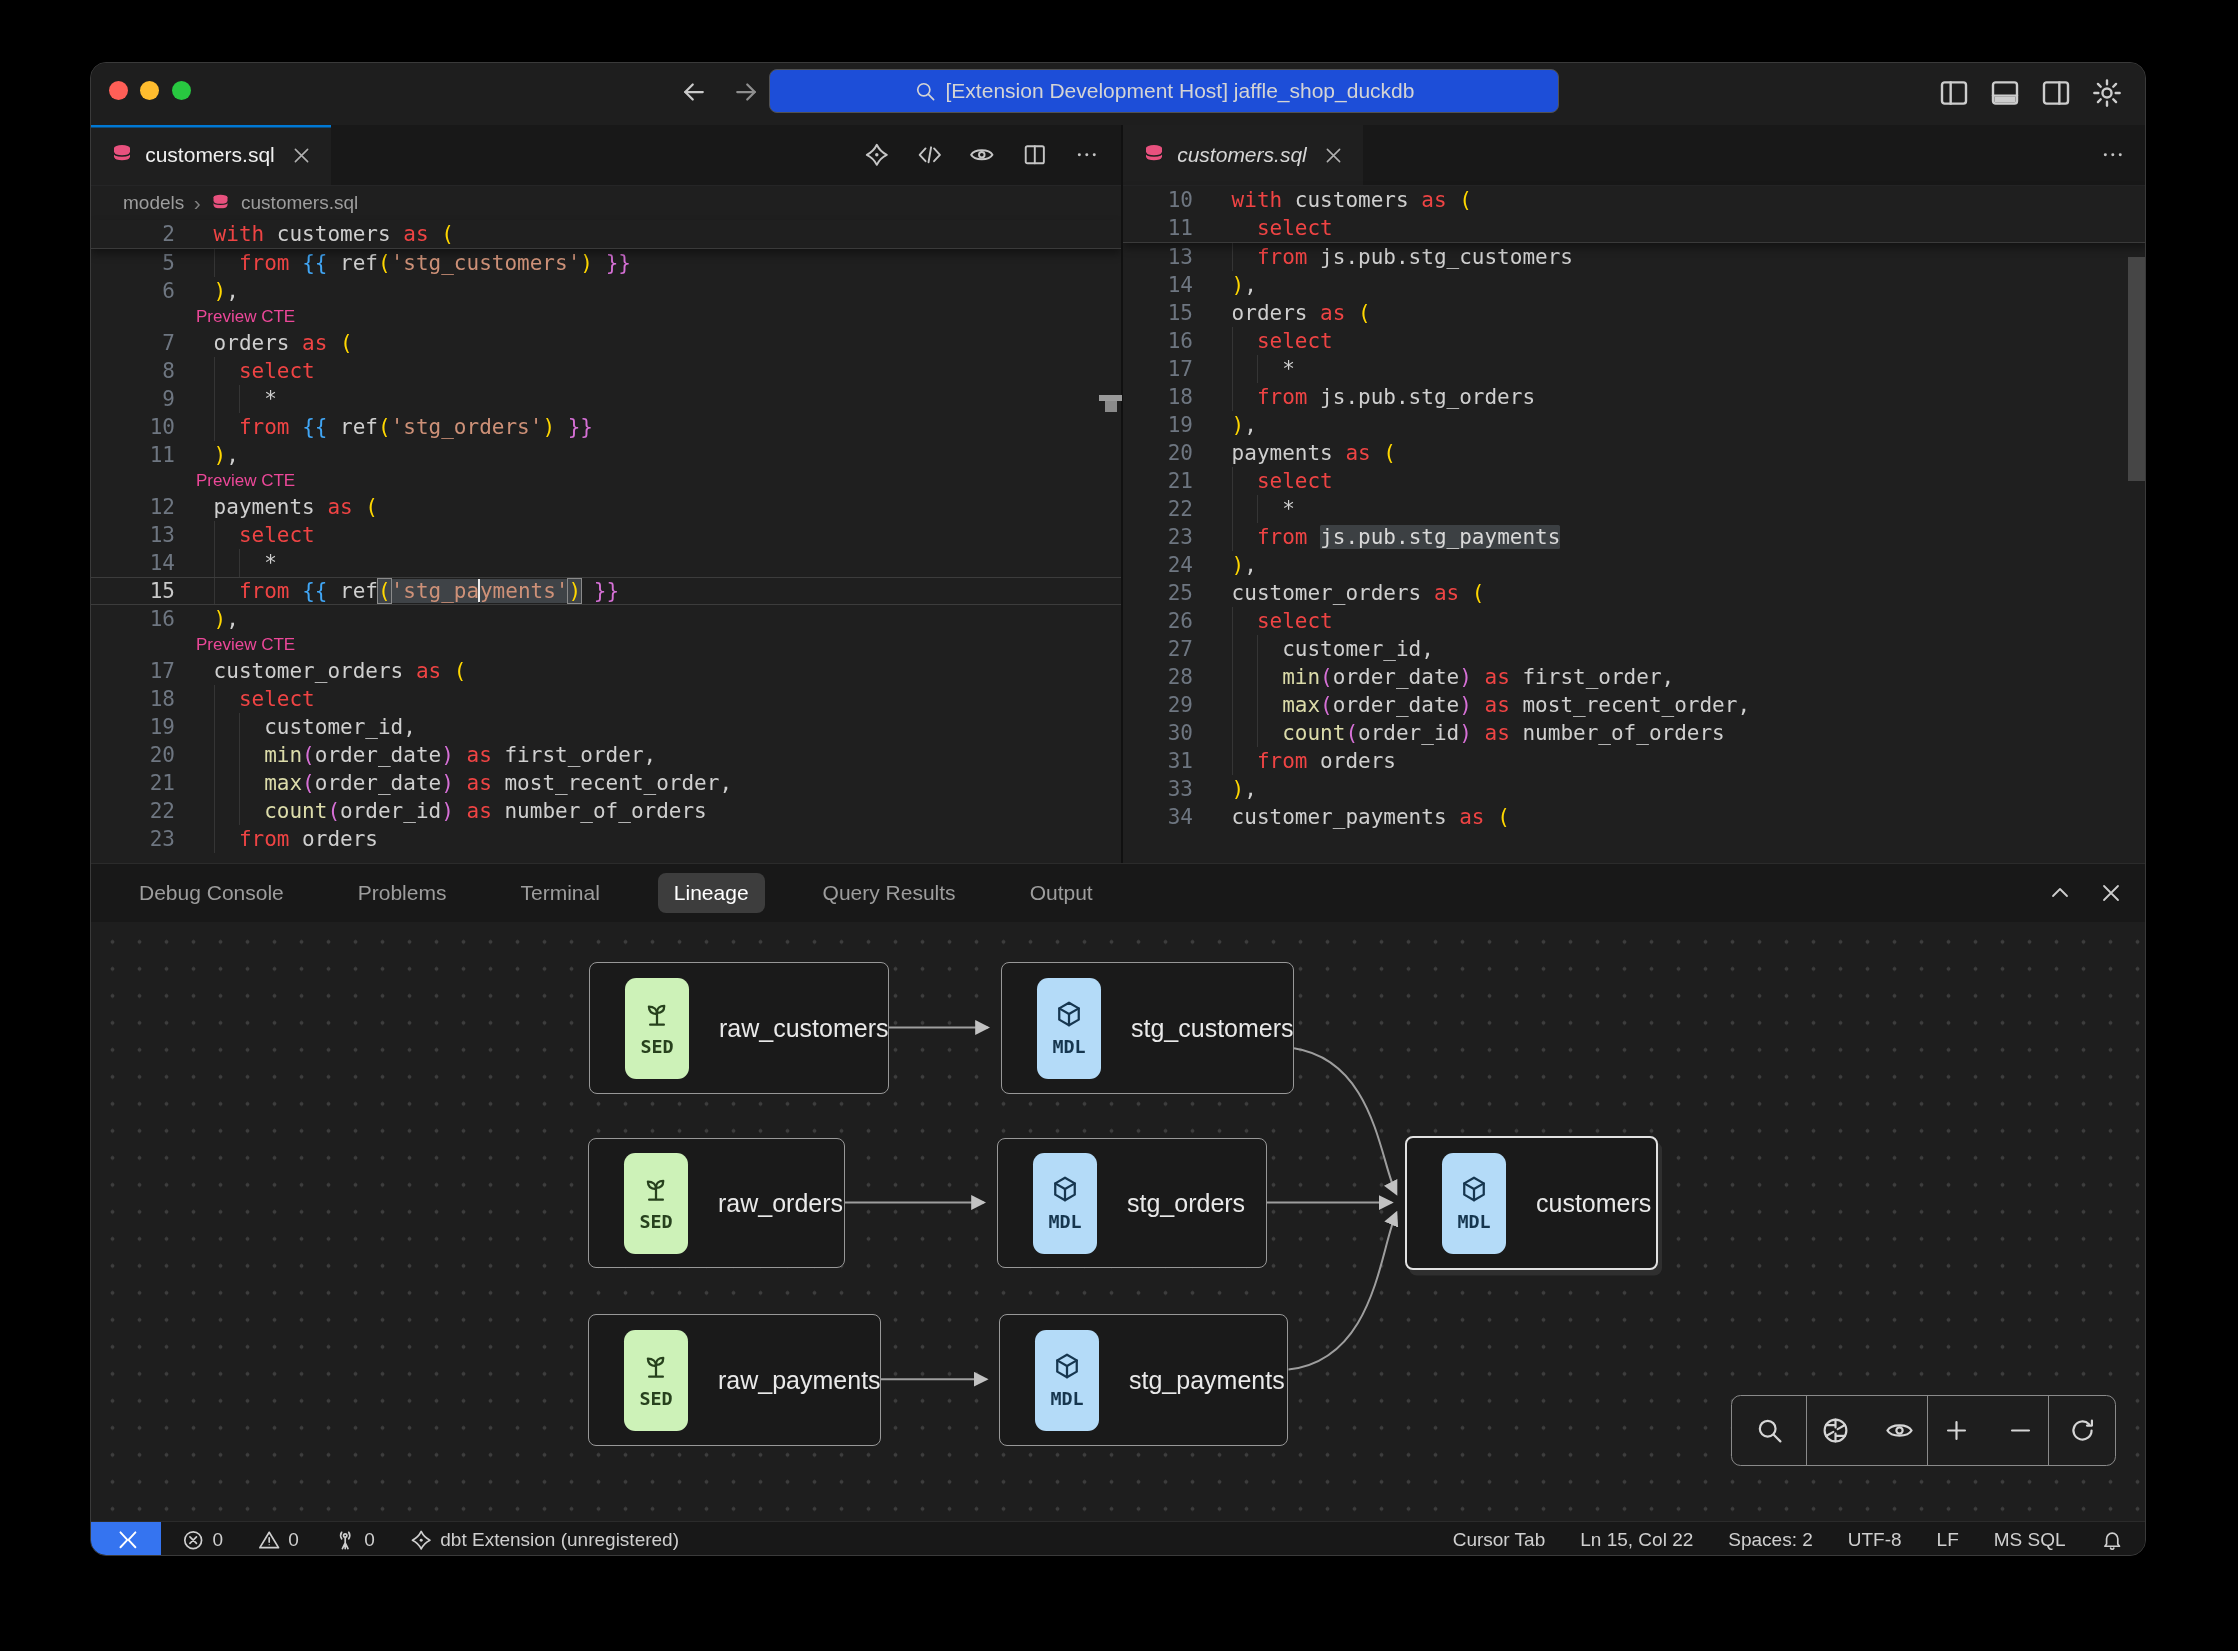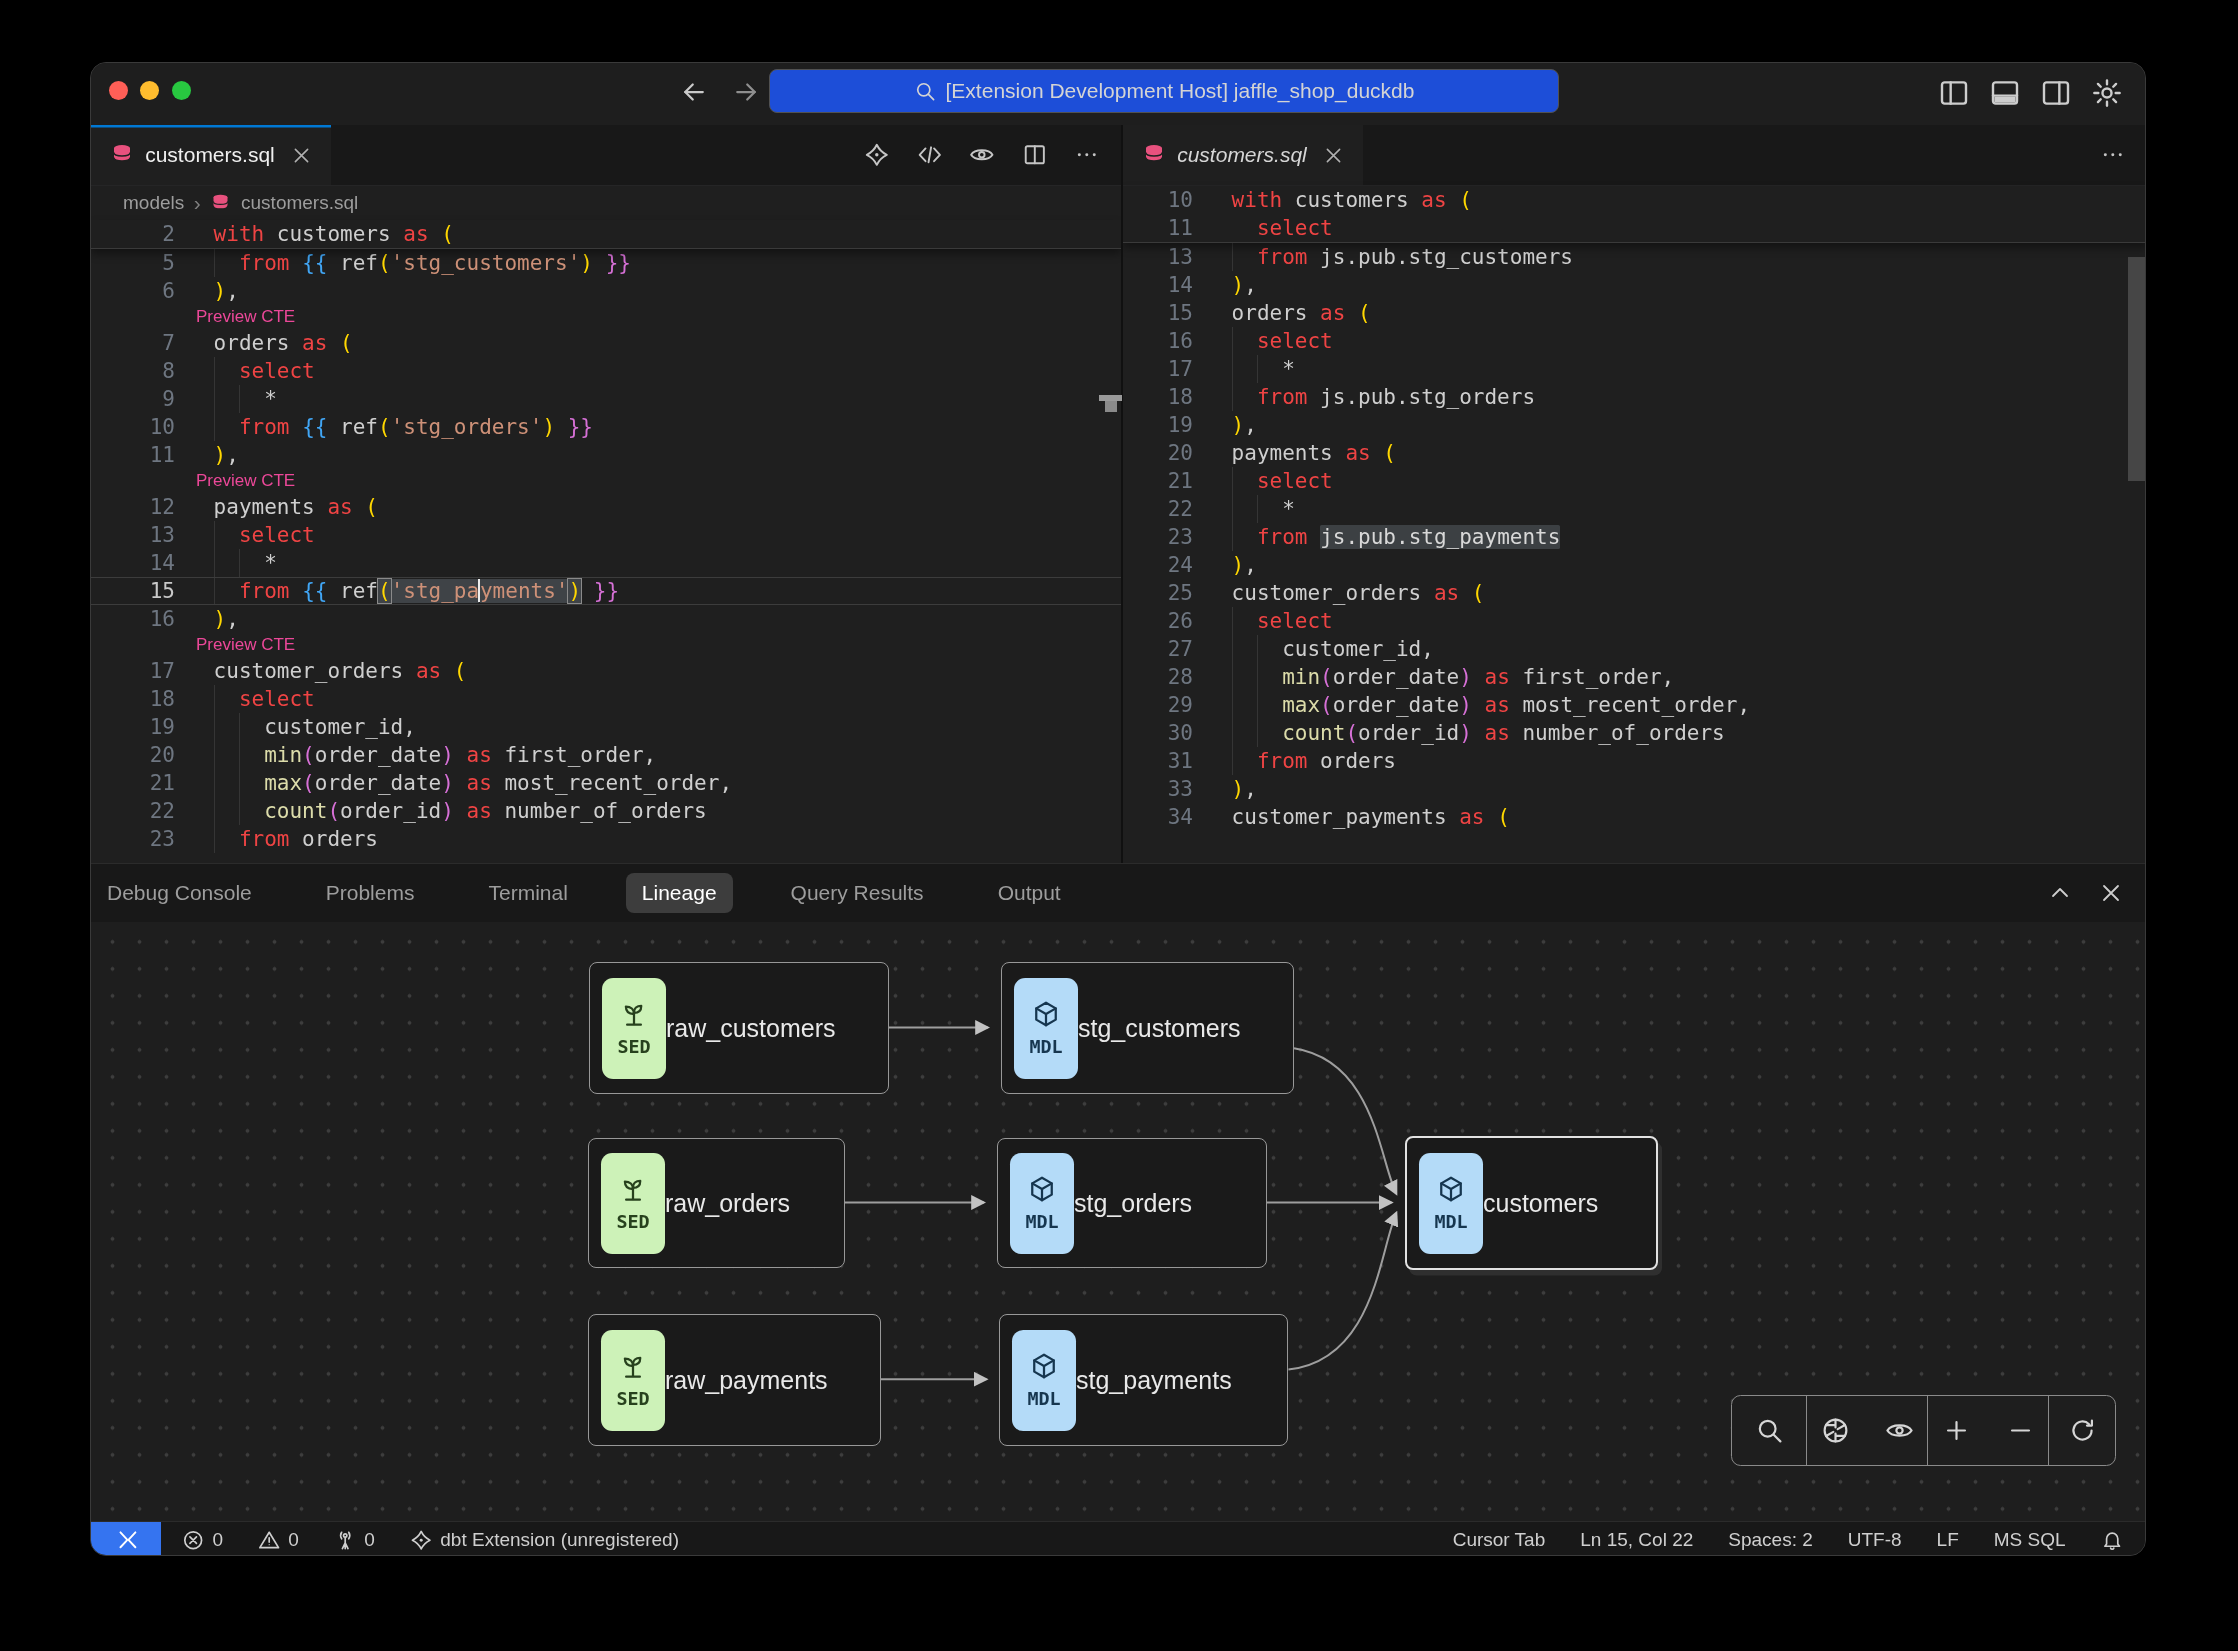--- a/index.html
+++ b/index.html
@@ -62,32 +62,32 @@
   .tk-gb{color:#ffd700;background:#3f4347;outline:0.8px solid #8a8a8a;outline-offset:-0.8px;}
   .tk-hl{color:#d8d8d8;background:#3c4043;border-radius:1.6px;}
   .cursor{display:inline-block;width:2.4px;height:23px;background:#ededed;vertical-align:middle;margin:0 -0.8px 3.2px -0.8px;}
 
   .scrollbar-thumb{position:absolute;background:#464646;}
   .sash-marker-bar{position:absolute;left:1008px;top:270px;width:23px;height:5.6px;background:#9a9a9a;z-index:5;}
   .sash-marker-sq{position:absolute;left:1014px;top:276px;width:12px;height:11.2px;background:#8a8a8a;z-index:5;}
 
   
   .panel{position:absolute;left:0;top:800px;width:2056px;height:659px;background:#181818;border-top:0.8px solid #2b2b2b;}
-  .panel-header{position:relative;height:58px;display:flex;align-items:center;gap:42px;}
+  .panel-header{position:relative;height:58px;display:flex;align-items:center;padding-left:32px;gap:42px;}
   .panel-tab{font-size:21px;color:#9d9d9d;padding:8px 16px;border-radius:8px;}
   .panel-tab.active{background:#3d3d3d;color:#ffffff;}
   .panel-header-icons{margin-left:auto;display:flex;gap:27px;padding-right:24px;color:#cdcdcd;}
   .panel-header-icons .icon{width:24px;height:24px;}
 
   .lineage-canvas{position:relative;width:2056px;height:601px;background:#1e1e1e;
     background-image:radial-gradient(circle,#3d3d3d 1.8px,transparent 2.2px);
     background-size:27px 27px;background-position:8px 6.4px;overflow:hidden;}
   .edges-svg{position:absolute;left:0;top:0;}
   .lineage-node{position:absolute;background:#1a1a1a;border:1.6px solid #989898;border-radius:8px;
-    display:flex;align-items:center;padding-left:12px;box-sizing:border-box;}
+    display:flex;align-items:center;gap:30px;padding-left:35px;box-sizing:border-box;}
   .lineage-node.selected{border:2.4px solid #e2e2e2;box-shadow:4px 5.6px 0 rgba(110,110,110,.22);}
   .node-badge{width:64px;height:101px;border-radius:11.2px;display:flex;flex-direction:column;
     align-items:center;justify-content:center;gap:6.4px;flex:none;}
   .node-badge .icon{width:30px;height:30px;}
   .badge-label{font-size:18.4px;font-weight:bold;font-family:"DejaVu Sans Mono",monospace;}
   .node-label{color:#e9e9e9;font-size:25px;}
   .lineage-toolbar{position:absolute;left:1640px;top:473px;width:383px;height:69px;border:1.6px solid #8a8a8a;
     border-radius:9.6px;background:#1e1e1e;display:flex;align-items:stretch;color:#d6d6d6;}
   .lt-cell{display:flex;align-items:center;justify-content:center;gap:35px;border-right:1.6px solid #8a8a8a;}
   .lt-cell:last-child{border-right:none;}

